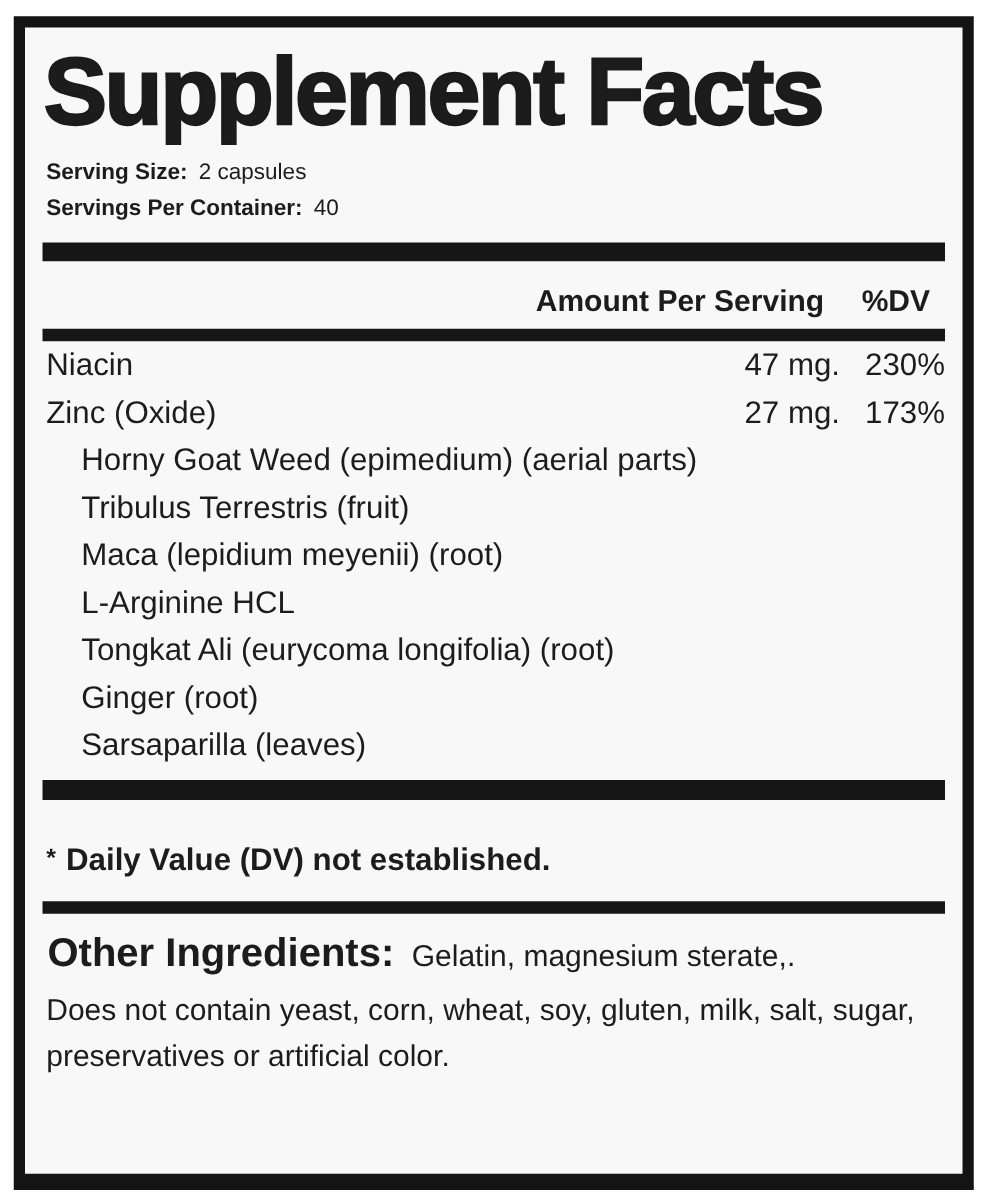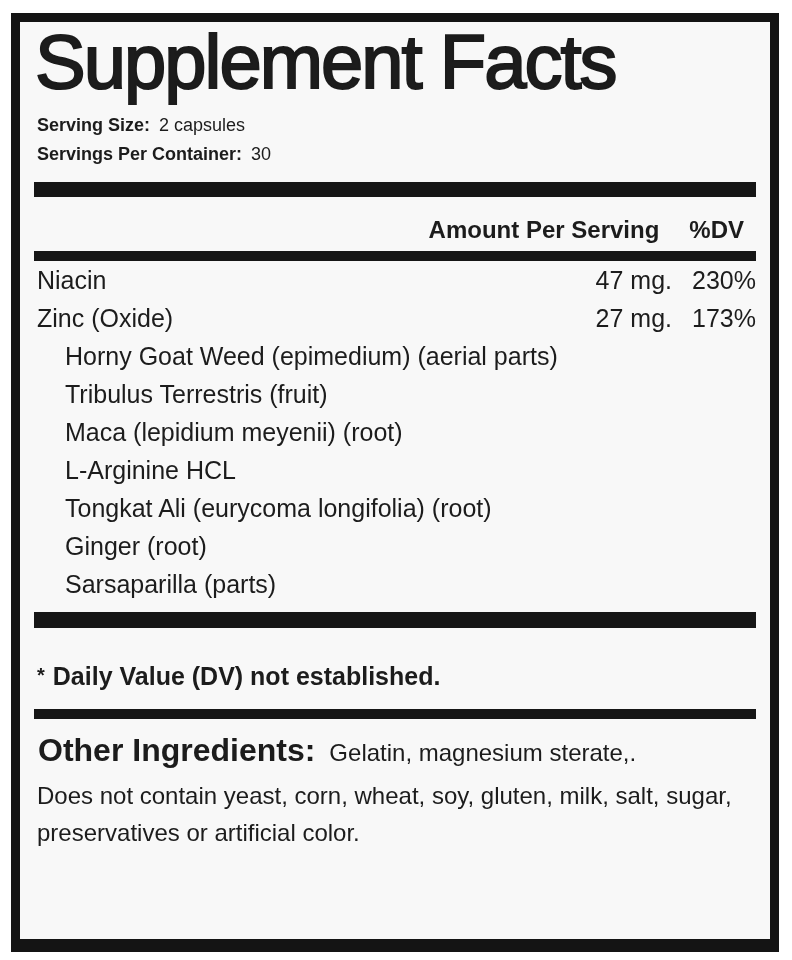--- a/index.html
+++ b/index.html
@@ -31,24 +31,24 @@
     background: #f8f8f8;
   }
   .inner {
     position: relative;
     box-sizing: border-box;
     width: 100%;
     height: 100%;
     padding: 0 14px;
   }
   .title {
-    margin: 0 0 0 1px;
+    margin: 12px 0 0 1px;
     font-size: 76px;
     line-height: 1.04;
-    font-weight: 400;
+    font-weight: 700;
     letter-spacing: -2px;
     -webkit-text-stroke: 2px #1b1b1b;
     white-space: nowrap;
   }
   .serving-block {
     margin-top: 10px;
     margin-left: 3px;
     font-size: 18px;
     line-height: 29px;
   }
@@ -130,21 +130,21 @@
   <div class="label-box">
     <div class="inner">
 
       <div class="title">Supplement Facts</div>
 
       <div class="serving-block">
         <div class="serving-line">
           <span class="lbl">Serving Size:</span><span class="val">2 capsules</span>
         </div>
         <div class="serving-line">
-          <span class="lbl">Servings Per Container:</span><span class="val">30</span>
+          <span class="lbl">Servings Per Container:</span><span class="val">40</span>
         </div>
       </div>
 
       <div class="bar bar-thick bar-1"></div>
 
       <div class="header-row">
         <span>Amount Per Serving</span>
         <span class="dv-head">%DV</span>
       </div>
 
@@ -173,21 +173,21 @@
         <div class="row">
           <span class="name indent">L-Arginine HCL</span>
         </div>
         <div class="row">
           <span class="name indent">Tongkat Ali (eurycoma longifolia) (root)</span>
         </div>
         <div class="row">
           <span class="name indent">Ginger (root)</span>
         </div>
         <div class="row">
-          <span class="name indent">Sarsaparilla (parts)</span>
+          <span class="name indent">Sarsaparilla (leaves)</span>
         </div>
       </div>
 
       <div class="bar bar-heavy bar-3"></div>
 
       <div class="footnote">
         <span class="star">*</span><span>Daily Value (DV) not established.</span>
       </div>
 
       <div class="bar bar-medium bar-4"></div>

